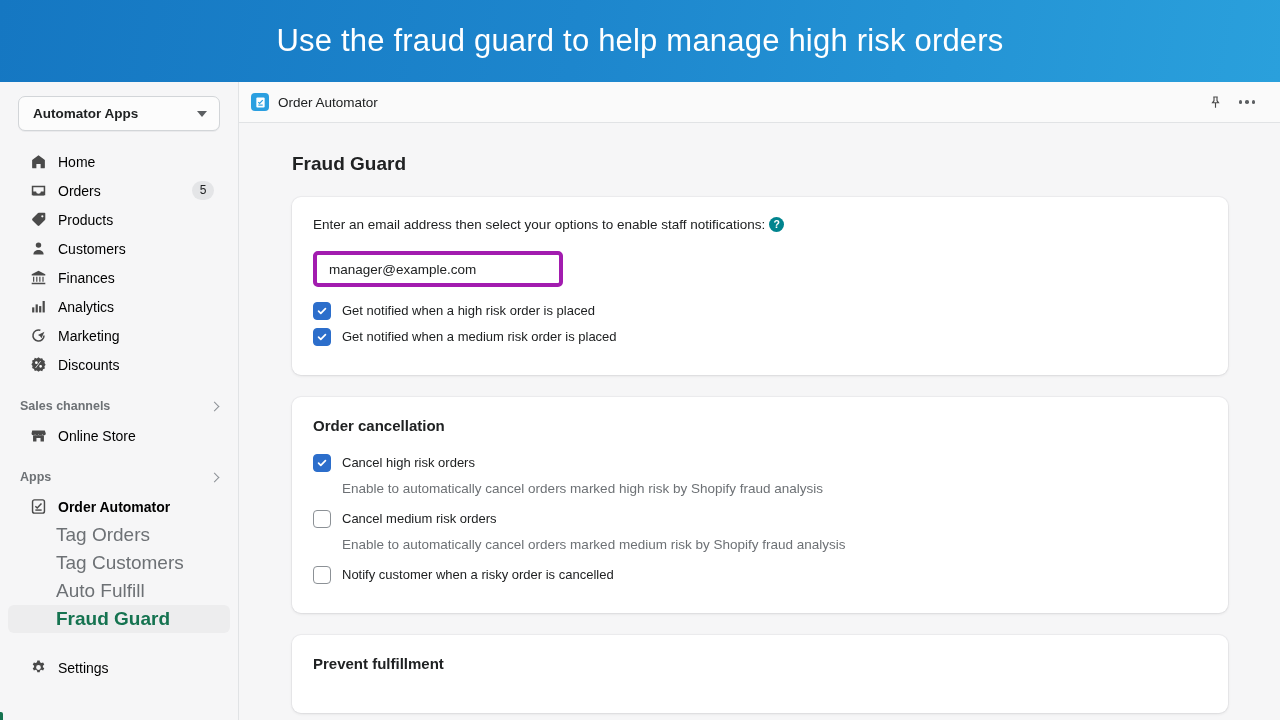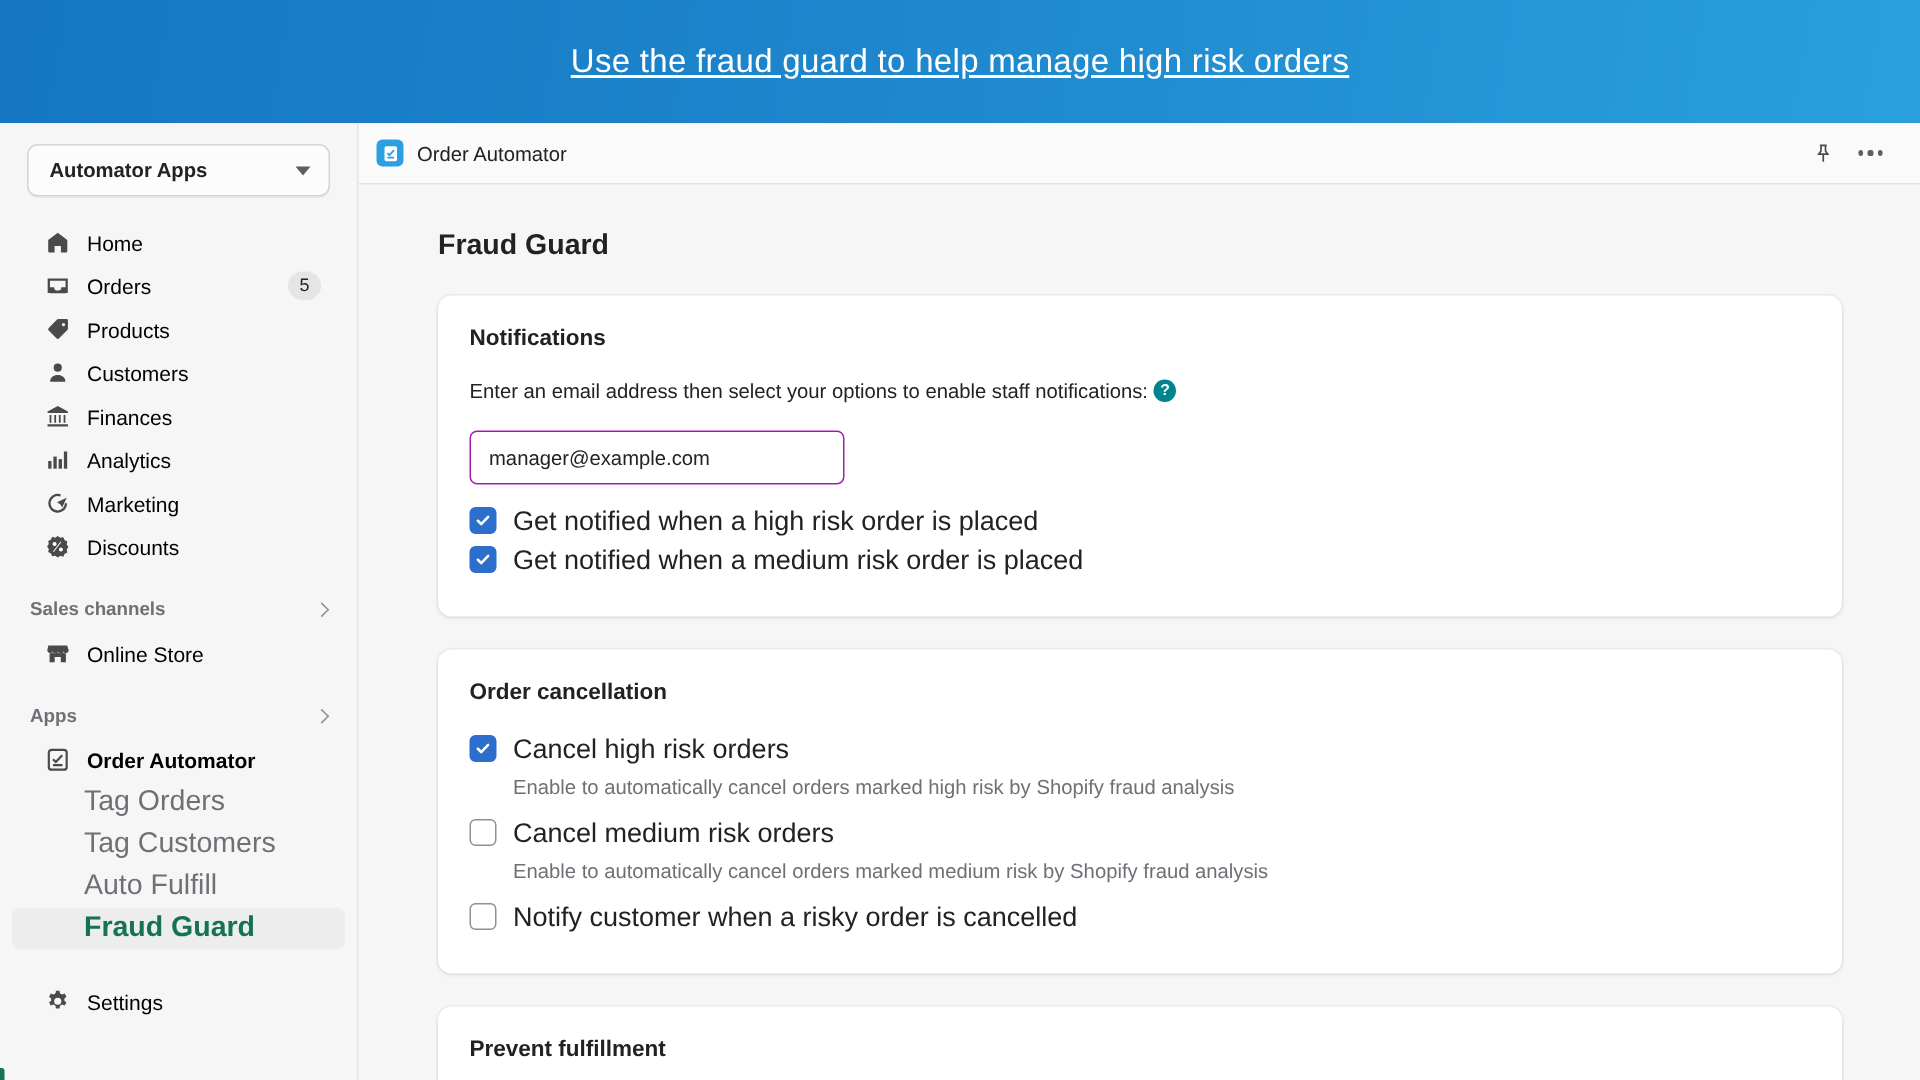--- a/index.html
+++ b/index.html
@@ -14,25 +14,24 @@
   .banner {
     height: 82px;
     width: 1280px;
     background: linear-gradient(100deg, #1577c2 0%, #1d86cd 45%, #2aa0dc 100%);
     display: flex;
     align-items: center;
     justify-content: center;
   }
   .banner-title {
     color: #ffffff;
-    font-size: 22px;
+    font-size: 31px;
     font-weight: 400;
     letter-spacing: 0.2px;
     text-align: center;
-    text-decoration: underline;
   }
 
   
   .frame {
     display: flex;
     width: 1280px;
     height: 638px;
   }
 
   
@@ -249,21 +248,21 @@
     font-weight: bold;
     display: inline-flex;
     align-items: center;
     justify-content: center;
     margin-left: 4px;
     margin-top: -1px;
   }
   .email-input {
     width: 250px;
     height: 36px;
-    border: 1px solid #a21caf;
+    border: 4px solid #a21caf;
     border-radius: 5px;
     background: #ffffff;
     font-size: 13.5px;
     font-family: "Liberation Sans", sans-serif;
     color: #202223;
     padding: 0 12px;
     margin-bottom: 14px;
     display: block;
   }
 
@@ -282,21 +281,21 @@
     margin-top: 1px;
     display: flex;
     align-items: center;
     justify-content: center;
   }
   .cbox.checked {
     background: #2c6ecb;
     border-color: #2c6ecb;
   }
   .check-label {
-    font-size: 18px;
+    font-size: 13px;
     color: #202223;
     line-height: 20px;
     text-align: center;
   }
   .check-help {
     font-size: 13.5px;
     color: #6d7175;
     margin: 2px 0 10px 29px;
     line-height: 20px;
   }
@@ -475,21 +474,20 @@
             <i></i>
             <i></i>
           </span>
       </span>
     </div>
 
     <div class="content">
       <div class="page-title">Fraud Guard</div>
 
       <div class="card">
-        <div class="card-title">Notifications</div>
         <div class="card-desc">
           <span>Enter an email address then select your options to enable staff notifications:</span>
           <span class="help-icon">?</span>
         </div>
         <input class="email-input" type="text" value="manager@example.com" style="">
 
         <div class="check-row">
           <span class="cbox checked">
             <svg width="12" height="12" viewBox="0 0 14 14">
                 <path fill="none" stroke="#fff" stroke-width="2" stroke-linecap="round" stroke-linejoin="round" d="M3 7.2l2.6 2.6L11 4.2"></path>

